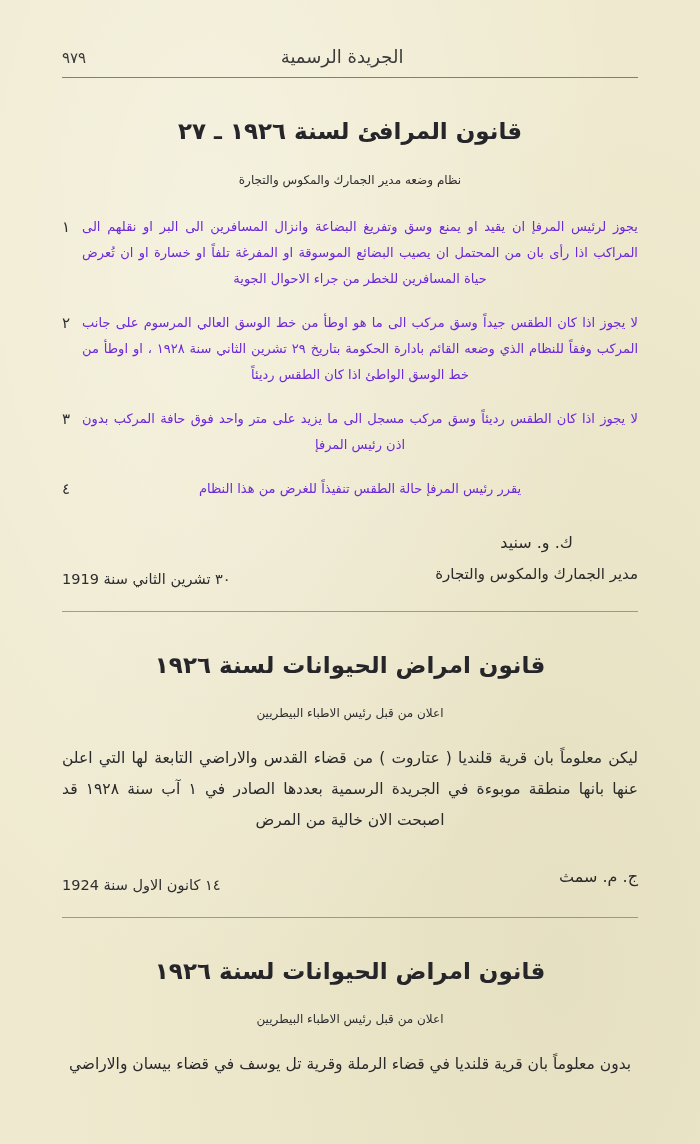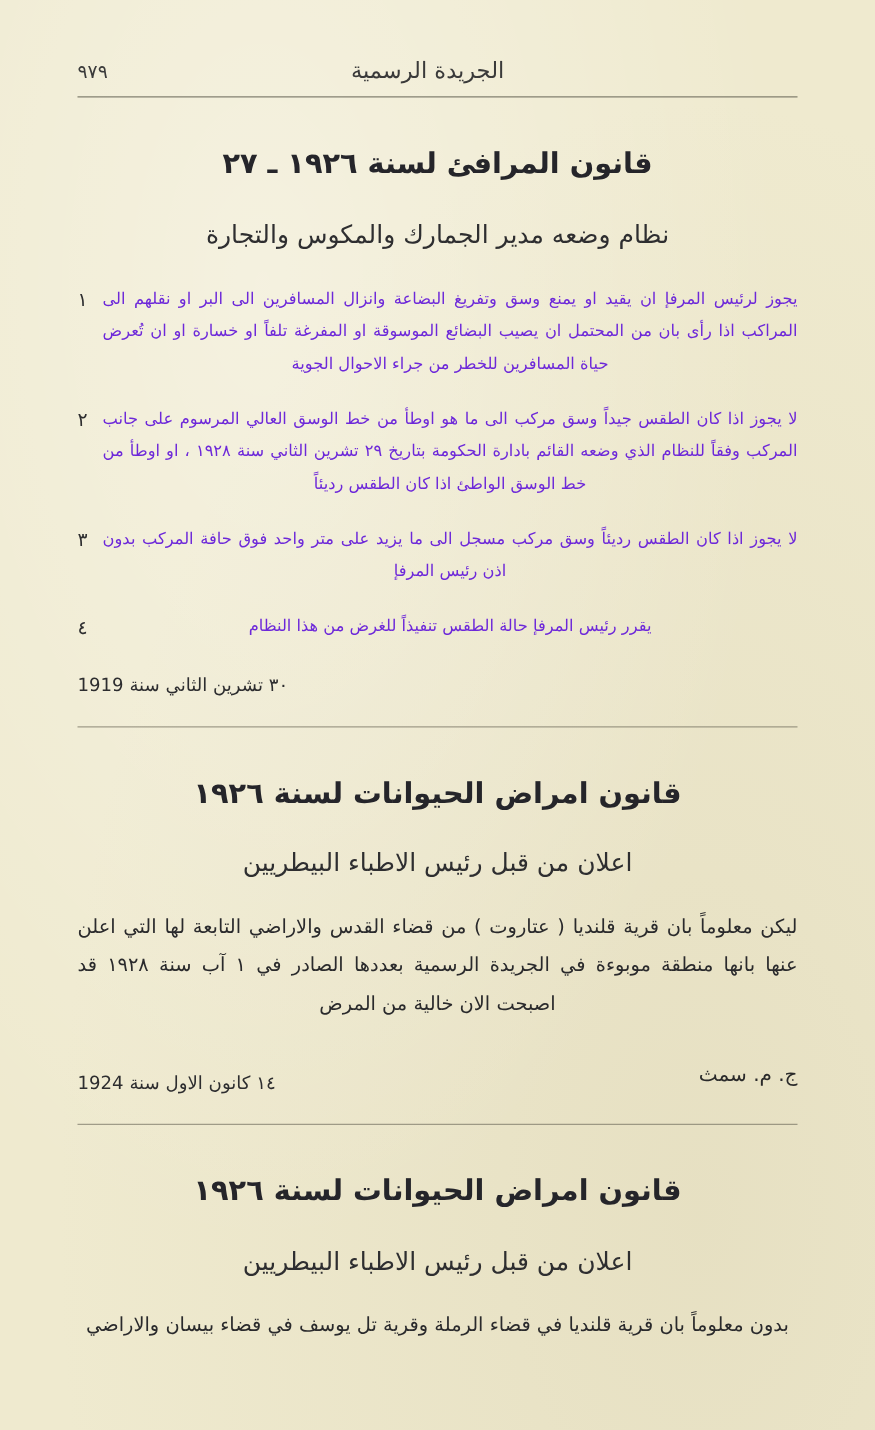--- a/index.html
+++ b/index.html
@@ -75,21 +75,21 @@
     margin-top: 36px;
   }
   .law-title {
     font-size: 23px;
     line-height: 1.5;
     color: #25252a;
     margin: 14px 0 0 0;
     letter-spacing: 0.5px;
   }
   .law-subtitle {
-    font-size: 20px;
+    font-size: 12px;
     line-height: 1.6;
     color: #2e2e30;
     margin: 22px 0 0 0;
   }
   .clauses {
     margin-top: 24px;
   }
   .clause {
     display: flex;
     flex-direction: row-reverse;
@@ -192,20 +192,24 @@
           <span class="clause-text">لا يجوز اذا كان الطقس رديئاً وسق مركب مسجل الى ما يزيد على متر واحد فوق حافة المركب بدون اذن رئيس المرفإ</span>
         </div>
         <div class="clause centered">
           <span class="clause-num">٤</span>
           <span class="clause-text">يقرر رئيس المرفإ حالة الطقس تنفيذاً للغرض من هذا النظام</span>
         </div>
       </div>
 
       <div class="signature">
         <div class="sig-date">٣٠ تشرين الثاني سنة 1919</div>
+        <div class="sig-left">
+          <span class="sig-name">ك. و. سنيد</span>
+          <span class="sig-role">مدير الجمارك والمكوس والتجارة</span>
+        </div>
       </div>
     </div>
 
     <div class="divider-wrap">
       <hr class="rule thin">
     </div>
 
     <div class="section">
       <h1 class="law-title">قانون امراض الحيوانات لسنة ١٩٢٦</h1>
       <div class="law-subtitle">اعلان من قبل رئيس الاطباء البيطريين</div>

